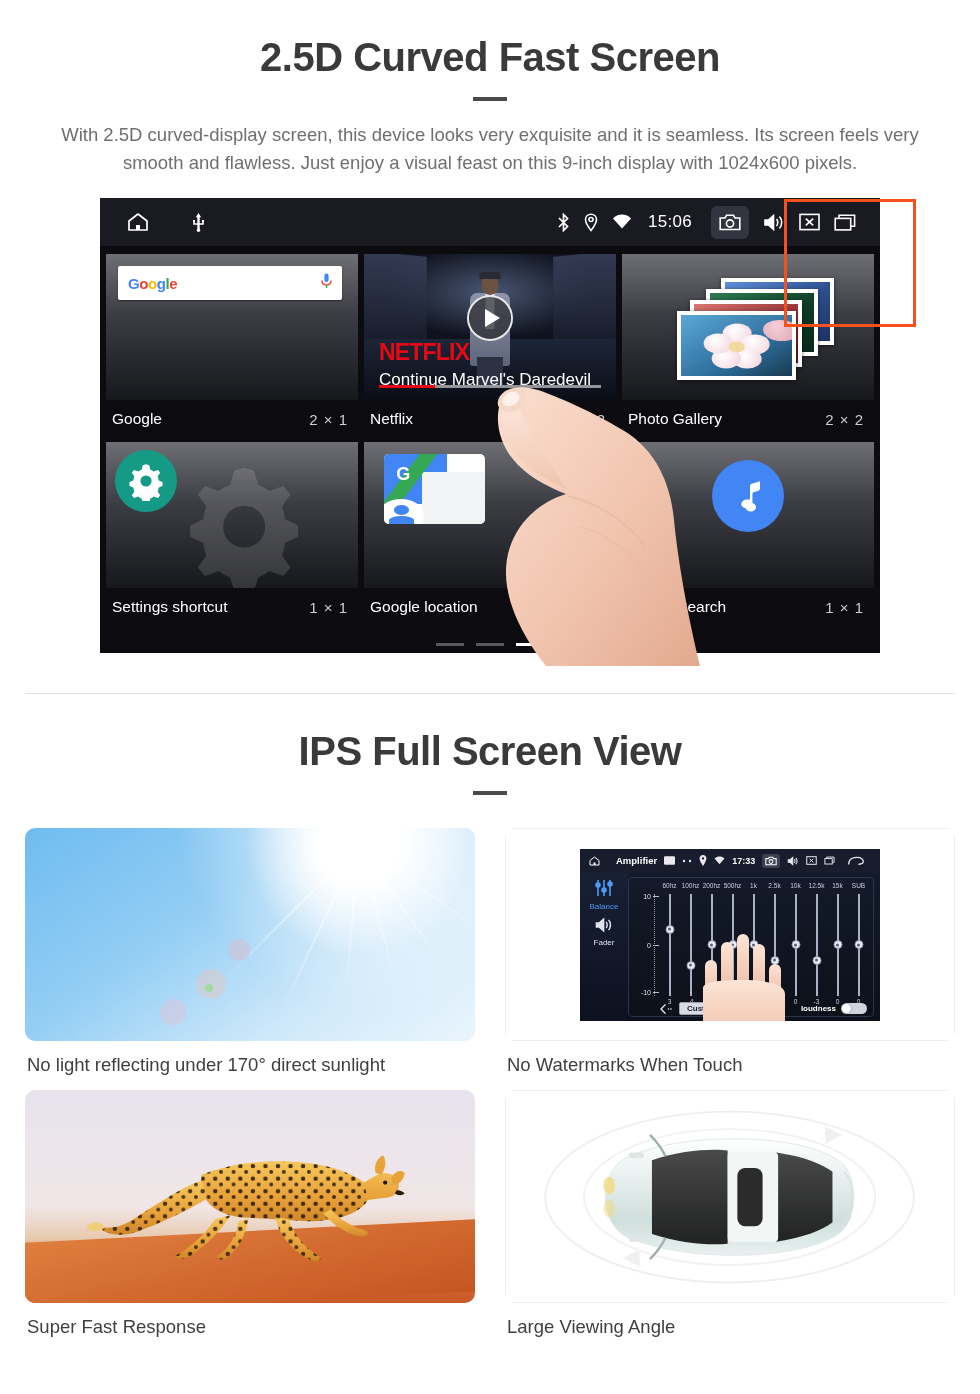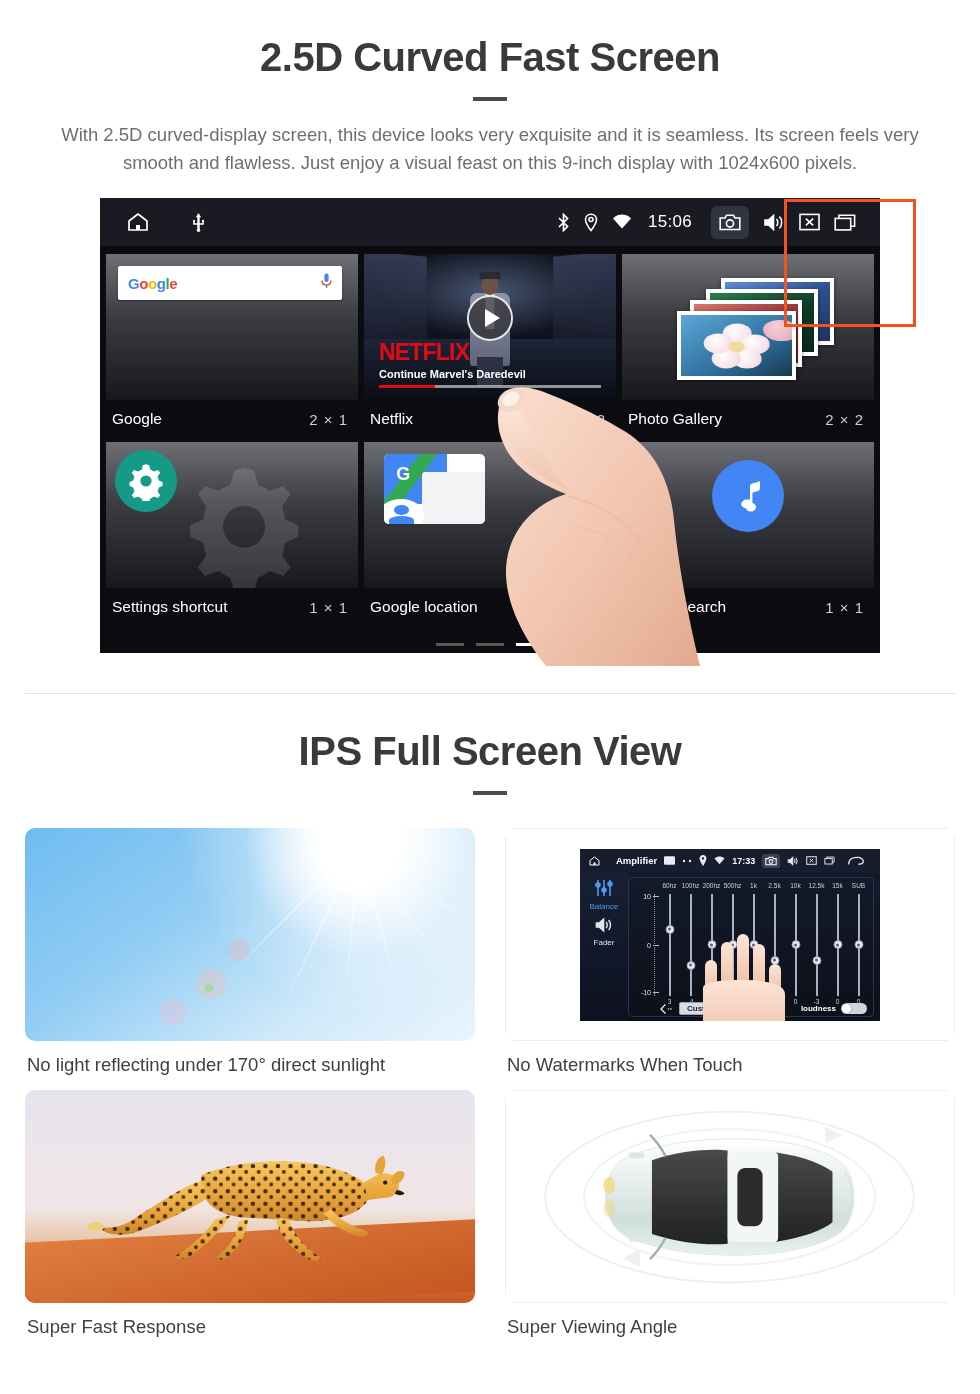--- a/index.html
+++ b/index.html
@@ -124,21 +124,21 @@
     width:46px; height:46px; border-radius:50%;
     background:rgba(40,40,44,.72); border:2.5px solid #e8e8e8;
     display:flex; align-items:center; justify-content:center;
   }
   .nfx-play::after{content:"";border-left:15px solid #fff;border-top:9px solid transparent;border-bottom:9px solid transparent;margin-left:4px;}
   .nfx-brand{
     position:absolute; left:15px; bottom:34px;
     color:#E50914; font-size:23px; font-weight:bold; letter-spacing:-0.8px;
     font-family:"Liberation Sans", sans-serif;
   }
-  .nfx-sub{position:absolute;left:15px;bottom:20px;color:#fff;font-size:11px;font-weight:bold;}
+  .nfx-sub{position:absolute;left:15px;bottom:10px;color:#fff;font-size:17px;}
   .nfx-bar{position:absolute;left:15px;right:15px;bottom:12px;height:3px;background:rgba(255,255,255,.55);}
   .nfx-bar i{display:block;height:100%;background:#E50914;}
 
   
   .pg-stack{position:absolute; left:22%; top:16%; width:62%; height:70%;}
   .pg-card{position:absolute; border:4px solid #fff; box-shadow:0 1px 4px rgba(0,0,0,.55); overflow:hidden;}
   .pg-c1{left:28%; top:0;   width:72%; height:66%; background:linear-gradient(150deg,#5f8fd8,#2d4f8f 55%,#1c3263);}
   .pg-c2{left:18%; top:11%; width:72%; height:66%; background:linear-gradient(150deg,#2f7d52,#0e3b26 60%,#08251a);}
   .pg-c3{left:8%;  top:22%; width:72%; height:66%; background:linear-gradient(150deg,#d9766e,#8e2f34 60%,#5a1a22);}
   .pg-c4{left:0;   top:33%; width:76%; height:67%; background:linear-gradient(150deg,#5ba8d6,#2e6f9e 60%,#17394f);}
@@ -814,17 +814,17 @@
             <path d="M118 36 C124 42 130 50 134 58" stroke="#9fb0ae" stroke-width="2.5" fill="none"></path>
             <path d="M118 164 C124 158 130 150 134 142" stroke="#9fb0ae" stroke-width="2.5" fill="none"></path>
             <rect x="96" y="54" width="16" height="6" rx="3" fill="#dfe7e6"></rect>
             <rect x="96" y="140" width="16" height="6" rx="3" fill="#dfe7e6"></rect>
             <ellipse cx="76" cy="88" rx="6" ry="9" fill="#f2d97e" opacity=".8"></ellipse>
             <ellipse cx="76" cy="112" rx="6" ry="9" fill="#f2d97e" opacity=".5"></ellipse>
             <path d="M318 74 C324 80 326 90 326 100 C326 110 324 120 318 126" fill="none" stroke="#d7e2e0" stroke-width="1.5"></path>
           </svg>
         </div>
       </div>
-      <div class="cellcap">Super Viewing Angle</div>
+      <div class="cellcap">Large Viewing Angle</div>
     </div>
 
   </div>
 </div>
 
 </body></html>

